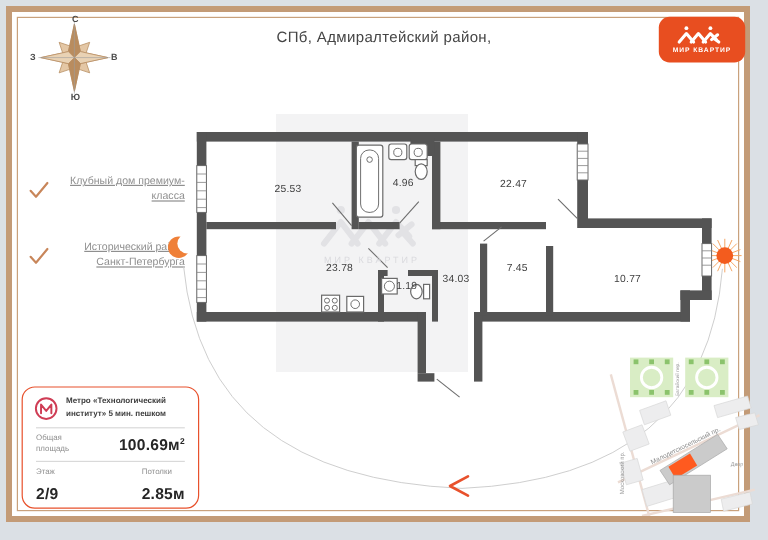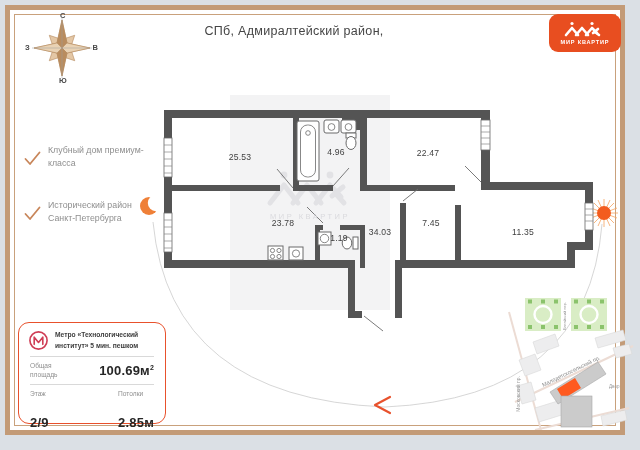--- a/index.html
+++ b/index.html
@@ -3,50 +3,50 @@
 <meta charset="utf-8">
 <style>
   html,body{margin:0;padding:0;}
   body{width:640px;height:450px;background:#dbe0e5;font-family:"Liberation Sans",sans-serif;}
   .stage{position:relative;width:640px;height:450px;overflow:hidden;}
   .paper{position:absolute;left:5px;top:5px;width:620px;height:430px;background:#fff;
          border:5px solid #c39b77;box-sizing:border-box;}
   .paper::after{content:"";position:absolute;inset:4px;border:1px solid #c9a17c;pointer-events:none;}
 
   
-  .address{position:absolute;left:0;top:22px;width:588px;text-align:center;
+  .address{position:absolute;left:0;top:22px;width:640px;text-align:center;
            font-size:12.5px;line-height:1.55;color:#454545;letter-spacing:.3px;}
   .logo{position:absolute;right:19px;top:14px;width:72px;height:38px;background:#e84e20;
         border-radius:9px;display:flex;flex-direction:column;align-items:center;justify-content:center;gap:2px;}
   .logo-text{color:#fff;font-size:5.6px;font-weight:bold;letter-spacing:.8px;}
 
   
   .compass{position:absolute;left:24px;top:10px;width:76px;height:76px;}
   .compass span{position:absolute;font-size:7.5px;font-weight:bold;color:#4a4a4a;}
   .c-n{left:36px;top:1px;} .c-e{right:2px;top:33px;} .c-s{left:35px;bottom:1px;} .c-w{left:1px;top:33px;}
 
   
   .features{position:absolute;left:22px;top:143px;width:132px;}
   .feature{position:relative;padding-left:26px;margin-bottom:27px;min-height:28px;
            display:flex;align-items:center;}
-  .feature .txt{width:106px;text-align:left;font-size:8.8px;line-height:1.45;color:#8f8f8f;}
+  .feature .txt{width:106px;text-align:right;font-size:8.8px;line-height:1.45;color:#8f8f8f;text-decoration:underline;}
   .feature svg{position:absolute;left:2px;top:8px;}
 
   
   .card{position:absolute;left:18px;top:322px;width:148px;height:102px;background:#fff;
         border:1.5px solid #e8512c;border-radius:11px;box-sizing:border-box;padding:7px 9px 5px;}
   .card-row1{display:flex;align-items:center;gap:6px;}
   .metro-txt{font-size:6.7px;font-weight:bold;color:#3d3d3d;line-height:1.5;}
   .card hr{border:none;border-top:1px solid #d9d9d9;margin:5px 2px 4px;}
   .card-row2{display:flex;align-items:center;justify-content:space-between;padding:0 2px;}
   .lbl{font-size:6.6px;color:#8f8f8f;line-height:1.4;}
   .val{font-size:13px;font-weight:bold;color:#262626;letter-spacing:.2px;}
   .val sup{font-size:7px;}
   .card-row3{display:flex;justify-content:space-between;padding:0 2px;}
-  .cr3 .val{display:block;margin-top:16px;}
+  .cr3 .val{display:block;margin-top:5px;}
 
   
   .plan{position:absolute;left:150px;top:95px;width:460px;height:245px;}
   .room-label{position:absolute;transform:translate(-50%,-50%);font-size:8.6px;color:#3f3f3f;
               letter-spacing:.2px;white-space:nowrap;}
 
   
   .minimap{position:absolute;left:505px;top:290px;width:130px;height:140px;}
 
   .decor{position:absolute;left:0;top:0;width:640px;height:450px;pointer-events:none;}
@@ -228,21 +228,21 @@
     </svg>
 
     
     <div class="room-label" style="left:90px;top:62px">25.53</div>
     <div class="room-label" style="left:186px;top:57px">4.96</div>
     <div class="room-label" style="left:278px;top:58px">22.47</div>
     <div class="room-label" style="left:133px;top:128px">23.78</div>
     <div class="room-label" style="left:189px;top:143px">1.19</div>
     <div class="room-label" style="left:230px;top:137px">34.03</div>
     <div class="room-label" style="left:281px;top:128px">7.45</div>
-    <div class="room-label" style="left:373px;top:137px">11.35</div>
+    <div class="room-label" style="left:373px;top:137px">10.77</div>
   </div>
 
   <div class="card">
     <div class="card-row1">
       <svg width="21" height="21" viewBox="0 0 22 22">
         <circle cx="11" cy="11" r="9" fill="none" stroke="#cf3d55" stroke-width="1.7"></circle>
         <path d="M6.5 15 L6.5 7.5 L11 13 L15.5 7.5 L15.5 15" fill="none" stroke="#cf3d55" stroke-width="1.7" stroke-linecap="round" stroke-linejoin="round"></path>
       </svg>
       <div class="metro-txt">
         <div>Метро «Технологический</div>

